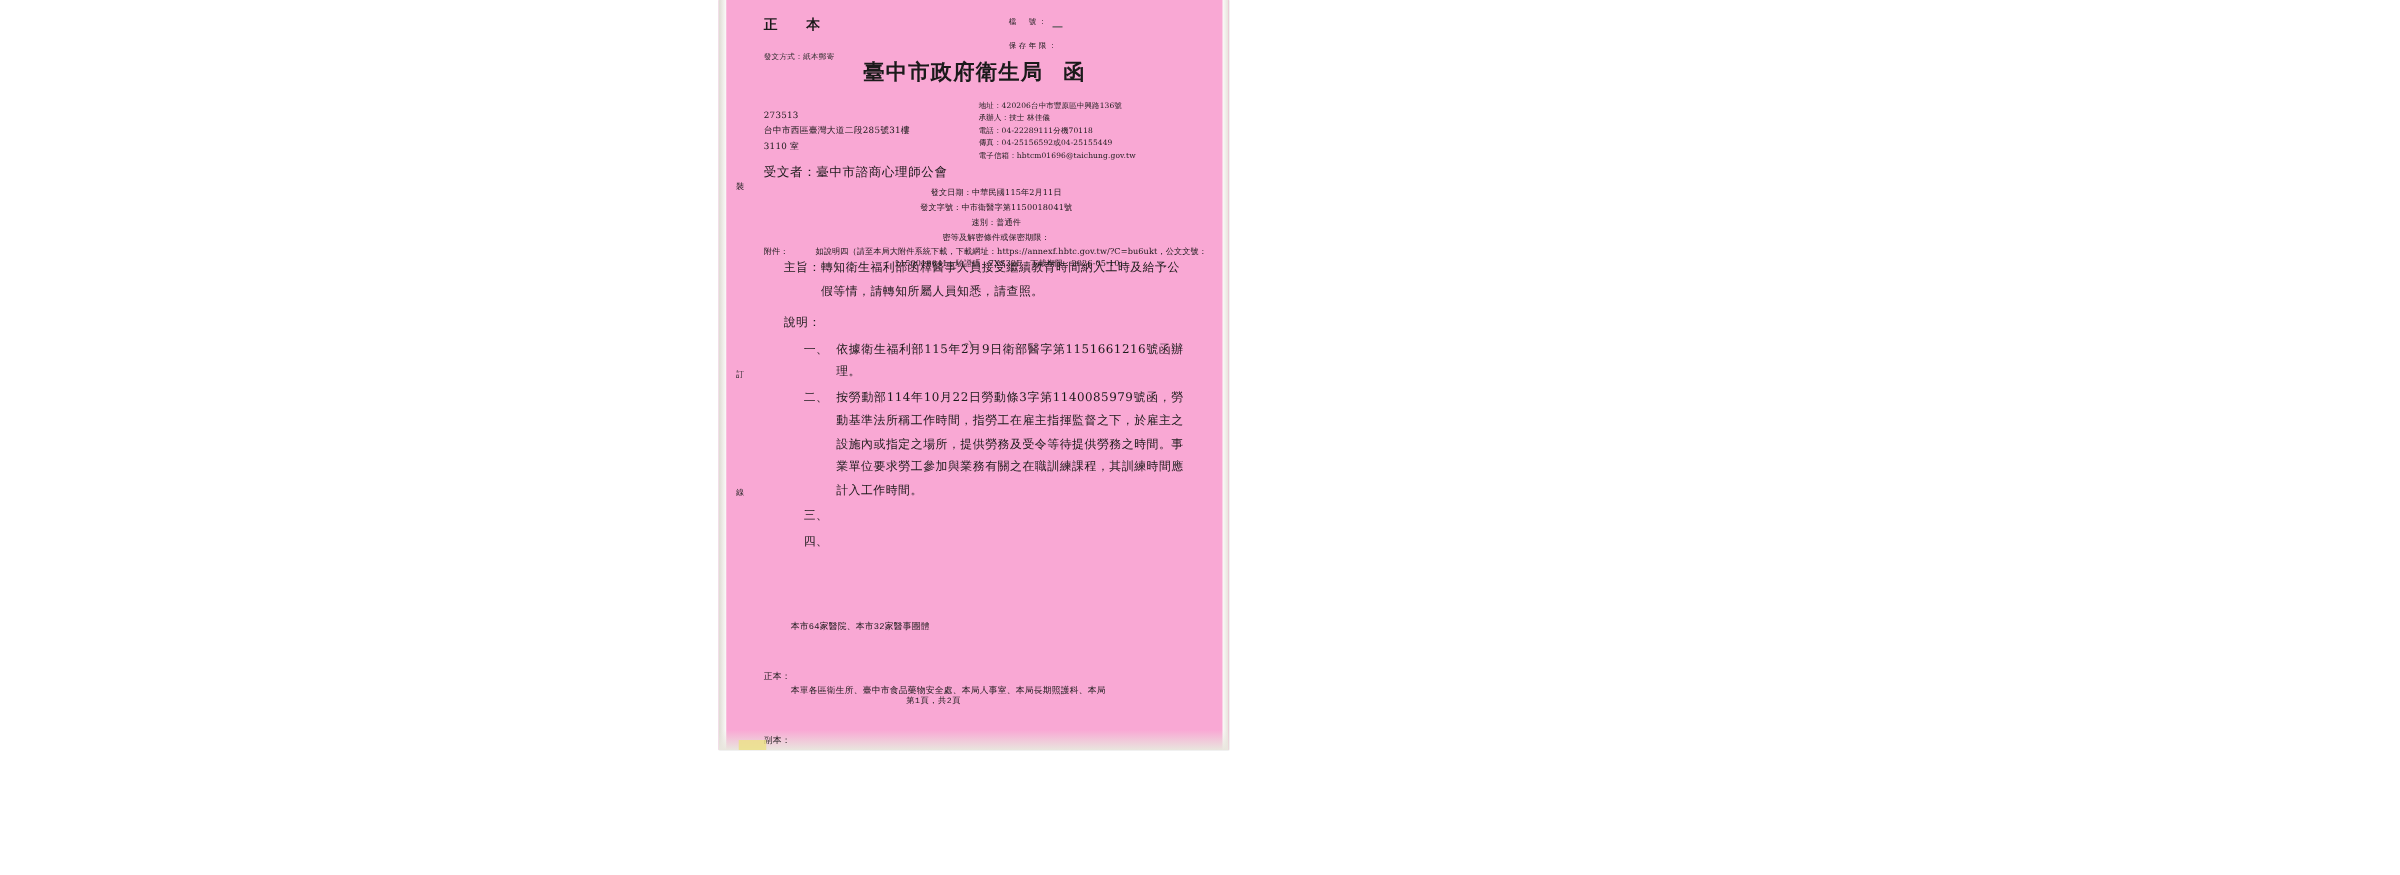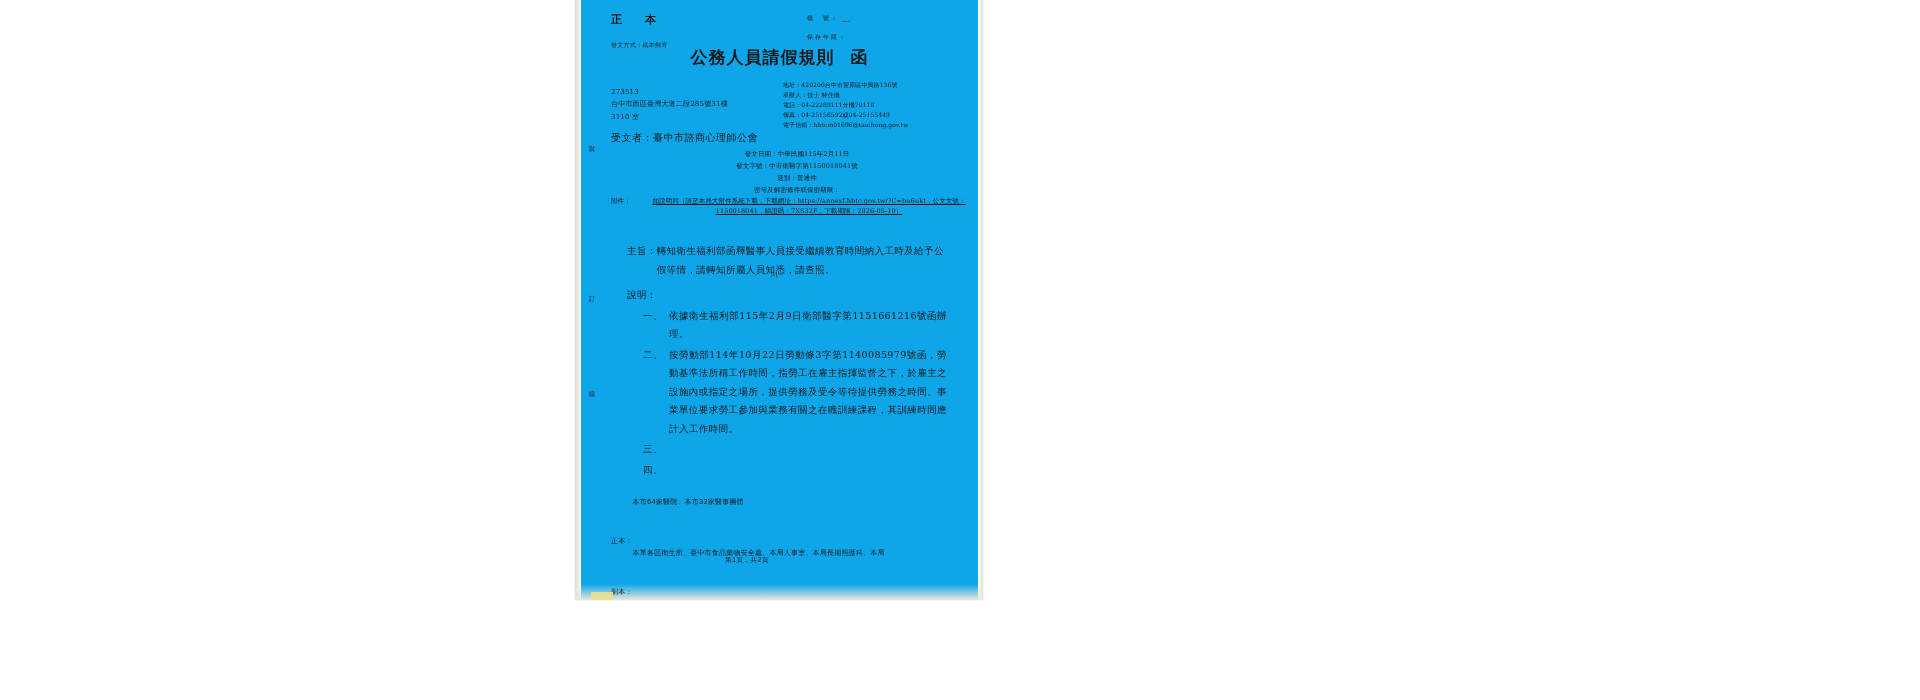--- a/index.html
+++ b/index.html
@@ -19,21 +19,21 @@
     height: 700px;
     background: #ffffff;
   }
   
   .scan {
     position: absolute;
     left: 575px;
     top: 0px;
     width: 408px;
     height: 600px;
-    background: #0ea5e9;
+    background: #f9a8d4;
     box-shadow: 0 0 1px rgba(0,0,0,0.25);
     color: #1a1a1a;
     font-family: "DejaVu Serif", serif;
     overflow: hidden;
   }
   .scan .paper-edge-l {
     position: absolute;
     left: 0; top: 0; width: 6px; height: 600px;
     background: linear-gradient(to right, #dedad2, #fbfbf9);
   }
@@ -153,41 +153,39 @@
     line-height: 1.85;
     letter-spacing: .1px;
     text-align: center;
   }
   .meta .attach {
     display: block;
     text-indent: 0;
     padding-left: 24px;
     position: relative;
     line-height: 1.6;
-    text-decoration: underline;
   }
   .meta .attach .akey {
     position: absolute;
     left: 0;
     top: 0;
   }
 
   
   .body {
     position: absolute;
     left: 52px;
     top: 206px;
     width: 320px;
     font-size: 9.5px;
     line-height: 1.95;
     letter-spacing: .4px;
   }
   .subject {
     display: flex;
-    margin-top: 36px;
   }
   .subject .key {
     white-space: nowrap;
   }
   .subject .val {
     flex: 1;
   }
   .sec-label {
     margin-top: 7px;
   }
@@ -290,21 +288,21 @@
           <span class="rule"></span>
         </div>
         <div class="line">
           <span class="lbl">保存年限：</span>
           <span class="rule"></span>
         </div>
       </div>
     </div>
 
     <div class="doc-title">
-      <span>公務人員請假規則</span><span class="han">函</span>
+      <span>臺中市政府衛生局</span><span class="han">函</span>
     </div>
 
     <div class="addr-left">
       <div>273513</div>
       <div>台中市西區臺灣大道二段285號31樓</div>
       <div>3110 室</div>
     </div>
 
     <div class="addr-right">
       <div>地址：420206台中市豐原區中興路136號</div>

